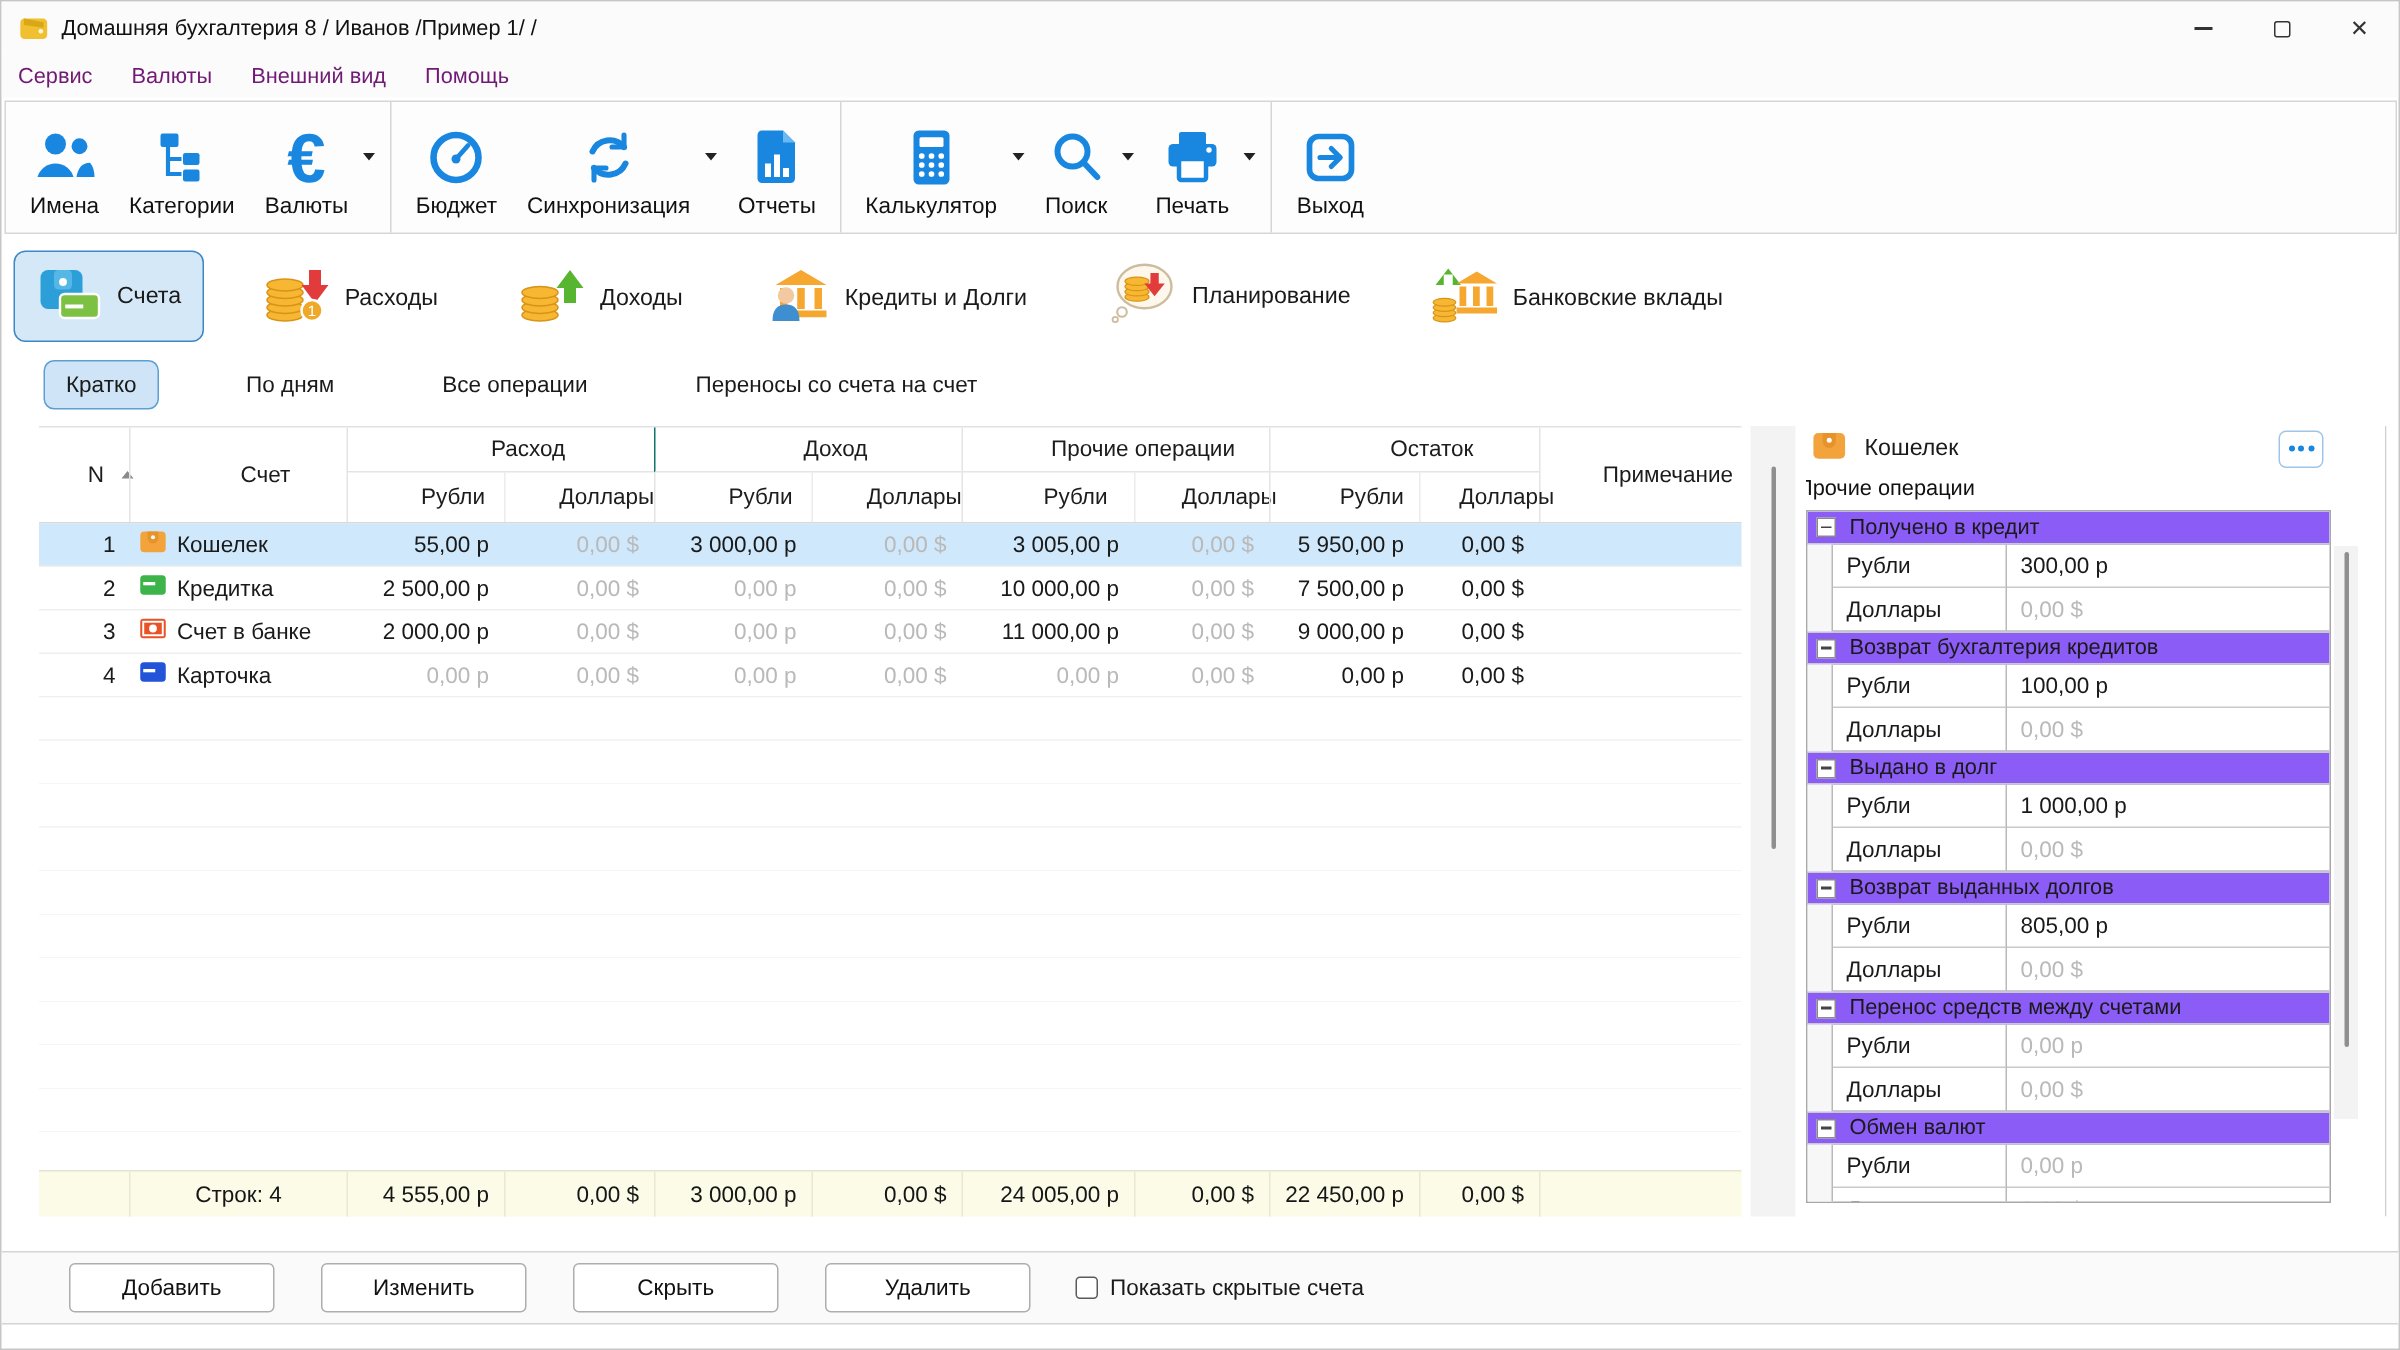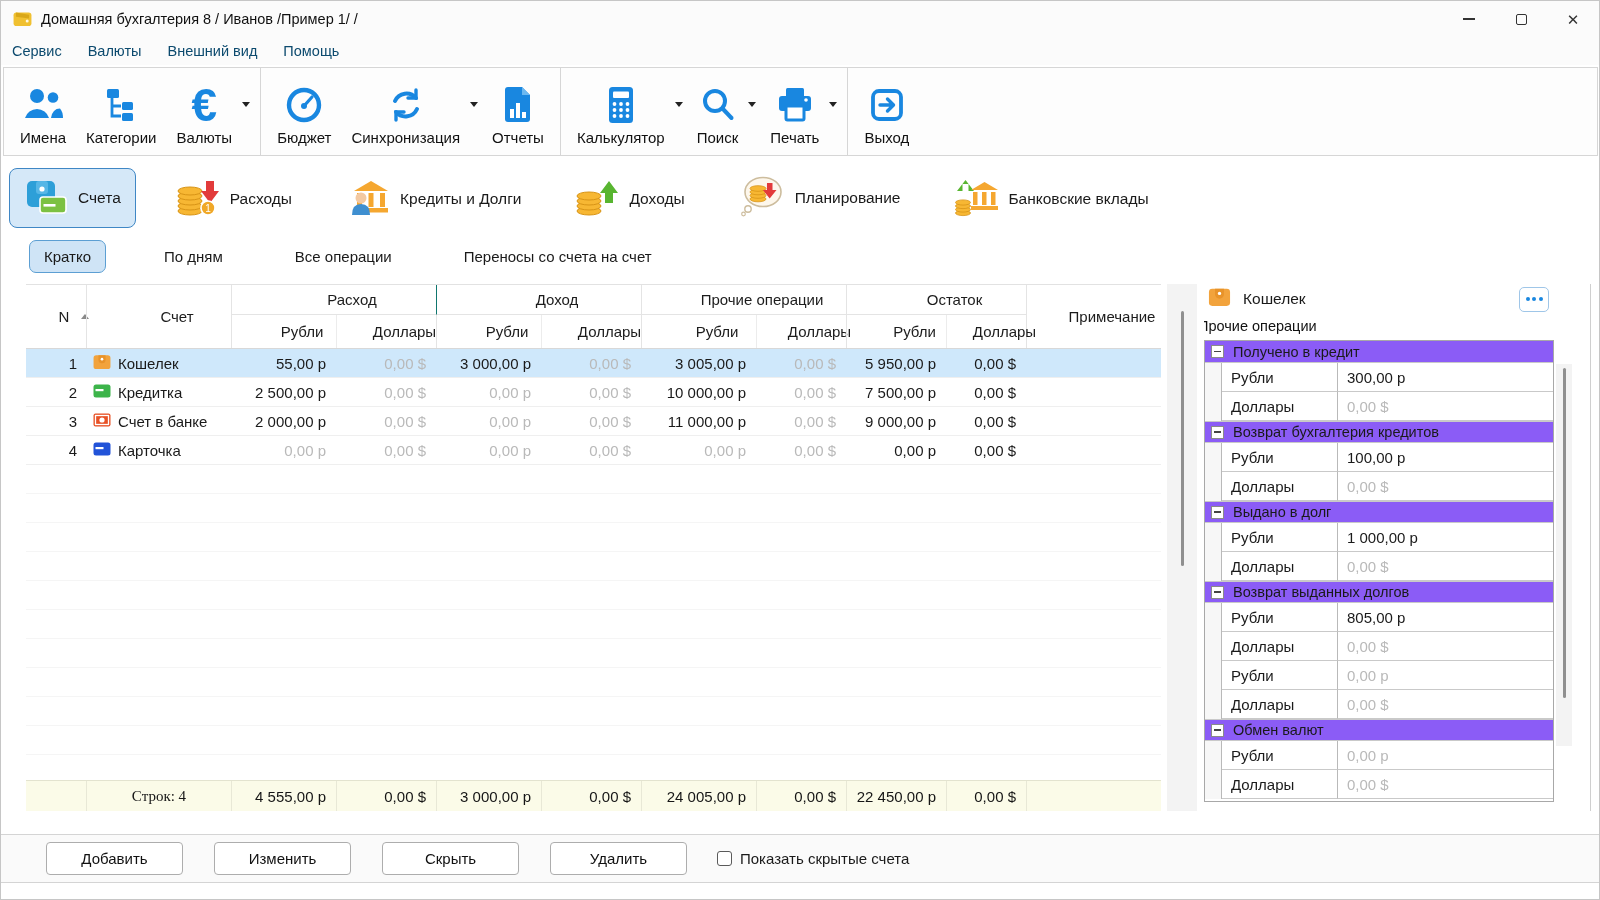--- a/index.html
+++ b/index.html
@@ -15,21 +15,21 @@
   .titlebar .app-icon { margin-right:9px; display:flex; }
   .title-text { font-size:14.5px; color:#111; }
   .wincontrols { position:absolute; right:0; top:0; height:36px; display:flex; }
   .winbtn { width:52px; height:36px; display:flex; align-items:center; justify-content:center; color:#333; }
   .glyph-min { width:12px; height:1.4px; background:#333; display:block; }
   .glyph-max { width:11px; height:11px; border:1.4px solid #333; border-radius:2px; display:block; }
   .glyph-close { font-size:15px; color:#333; line-height:1; }
   
   .menubar { position:absolute; left:0; top:36px; width:100%; height:28px; background:#fbfbfb;
              display:flex; align-items:center; gap:26px; padding-left:11px; font-size:14.5px; }
-  .menu-item { color:#0c4a6e; }
+  .menu-item { color:#701a75; }
   
   .toolbar { position:absolute; left:2px; top:66px; width:1595px; height:89px; background:#fdfdfd;
              border:1px solid #d6d6d6; display:flex; align-items:stretch; }
   .tgroup { display:flex; align-items:stretch; padding:5px 6px; }
   .tgroup + .tgroup { border-left:1px solid #d6d6d6; }
   .tbtn { display:flex; flex-direction:column; align-items:center; justify-content:flex-end;
           padding:2px 10px 4px; gap:3px; }
   .tbtn .ticon { height:42px; display:flex; align-items:center; justify-content:center; }
   .tbtn .tlabel { font-size:15px; color:#111; white-space:nowrap; }
   .drop { display:flex; align-items:center; padding:0 4px 14px 0; }
@@ -70,21 +70,21 @@
   .trow.sel { background:#cfe8fb; }
   .td { display:flex; align-items:center; }
   .td.n { justify-content:flex-end; padding-right:9px; }
   .td.acc { padding-left:7px; gap:7px; }
   .td.val { justify-content:flex-end; padding-right:10px; }
   .muted { color:#b9b9b9; }
   .tfill { flex:1; background:repeating-linear-gradient(to bottom, #ffffff 0 28px, #f5f5f5 28px 29px); }
   .tfoot { height:31px; background:#fbfbe8; border-top:1px solid #e3e3cf; font-size:15px; color:#161616; }
   .tfoot > div { display:flex; align-items:center; border-left:1px solid #e8e8d6; }
   .tfoot > div:first-child { border-left:none; }
-  .tfoot .rowslbl { justify-content:center;font-family:Liberation Serif, serif; }
+  .tfoot .rowslbl { justify-content:center; }
   .tfoot .val { justify-content:flex-end; padding-right:10px; }
   
   .vscroll-main { position:absolute; left:1166px; top:283px; width:30px; height:527px; background:#f3f3f3; }
   .vscroll-main .thumb { position:absolute; left:14px; top:27px; width:3px; height:255px; background:#8f8f8f; border-radius:2px; }
   
   .sidepanel { position:absolute; left:1203px; top:283px; width:387px; height:527px; overflow:hidden; }
   .sp-edge { position:absolute; right:0; top:0; width:1px; height:527px; background:#cfcfcf; }
   .sp-head { display:flex; align-items:center; height:30px; padding-left:4px; gap:12px; }
   .sp-title { font-size:15.5px; }
   .sp-more { margin-left:auto; margin-right:42px; width:30px; height:25px; border:1px solid #9fc6e8; border-radius:5px;
@@ -312,46 +312,46 @@
           <path d="M30 4 h8 v10 h5 l-9 12 -9 -12 h5 z" fill="#e23b3b"></path>
           <circle cx="32" cy="31" r="7" fill="#f0a828" stroke="#fff" stroke-width="1.6"></circle>
           <text x="32" y="34.5" font-size="10" fill="#fff" text-anchor="middle">1</text>
         </svg>
     </span>
     <span>Расходы</span>
   </div>
   <div class="navtab">
     <span>
       <svg width="44" height="40" viewBox="0 0 44 40">
+          <g fill="#f7b733" stroke="#d89416" stroke-width="1">
+            <ellipse cx="14" cy="34" rx="12" ry="4"></ellipse>
+            <ellipse cx="14" cy="29" rx="12" ry="4"></ellipse>
+            <ellipse cx="14" cy="24" rx="12" ry="4"></ellipse>
+            <ellipse cx="14" cy="19" rx="12" ry="4"></ellipse>
+          </g>
+          <path d="M30 26 h8 v-10 h5 l-9 -12 -9 12 h5 z" fill="#58b530"></path>
+        </svg>
+    </span>
+    <span>Доходы</span>
+  </div>
+  <div class="navtab">
+    <span>
+      <svg width="44" height="40" viewBox="0 0 44 40">
           <g fill="#f5a730">
             <path d="M8 14 L25 4 L42 14 z"></path>
             <rect x="11" y="16" width="5" height="14"></rect>
             <rect x="22.5" y="16" width="5" height="14"></rect>
             <rect x="34" y="16" width="5" height="14"></rect>
             <rect x="8" y="31" width="34" height="4.5"></rect>
           </g>
           <circle cx="15" cy="21" r="5.5" fill="#f3c9a2"></circle>
           <path d="M6 38 q0-11 9-11 q9 0 9 11 z" fill="#3f8fd0"></path>
         </svg>
     </span>
     <span>Кредиты и Долги</span>
-  </div>
-  <div class="navtab">
-    <span>
-      <svg width="44" height="40" viewBox="0 0 44 40">
-          <g fill="#f7b733" stroke="#d89416" stroke-width="1">
-            <ellipse cx="14" cy="34" rx="12" ry="4"></ellipse>
-            <ellipse cx="14" cy="29" rx="12" ry="4"></ellipse>
-            <ellipse cx="14" cy="24" rx="12" ry="4"></ellipse>
-            <ellipse cx="14" cy="19" rx="12" ry="4"></ellipse>
-          </g>
-          <path d="M30 26 h8 v-10 h5 l-9 -12 -9 12 h5 z" fill="#58b530"></path>
-        </svg>
-    </span>
-    <span>Доходы</span>
   </div>
   <div class="navtab">
     <span>
       <svg width="46" height="42" viewBox="0 0 46 42">
           <ellipse cx="24" cy="17" rx="18" ry="14.5" fill="#fdf7ec" stroke="#cdbd9e" stroke-width="1.6"></ellipse>
           <g fill="#f7b733" stroke="#d89416" stroke-width="0.8">
             <ellipse cx="19" cy="24" rx="8" ry="2.8"></ellipse>
             <ellipse cx="19" cy="20.5" rx="8" ry="2.8"></ellipse>
             <ellipse cx="19" cy="17" rx="8" ry="2.8"></ellipse>
             <ellipse cx="19" cy="13.5" rx="8" ry="2.8"></ellipse>
@@ -599,20 +599,26 @@
         <span class="gut"></span>
         <span class="lbl">Рубли</span>
         <span class="v">805,00 р</span>
       </div>
     <div class="prow">
         <span class="gut"></span>
         <span class="lbl">Доллары</span>
         <span class="v muted">0,00 $</span>
       </div>
 
+    <div class="pgroup-h bt">
+      <span class="collapse-box">
+          <i></i>
+        </span>
+      <span>Перенос средств между счетами</span>
+    </div>
     <div class="prow">
         <span class="gut"></span>
         <span class="lbl">Рубли</span>
         <span class="v muted">0,00 р</span>
       </div>
     <div class="prow">
         <span class="gut"></span>
         <span class="lbl">Доллары</span>
         <span class="v muted">0,00 $</span>
       </div>

